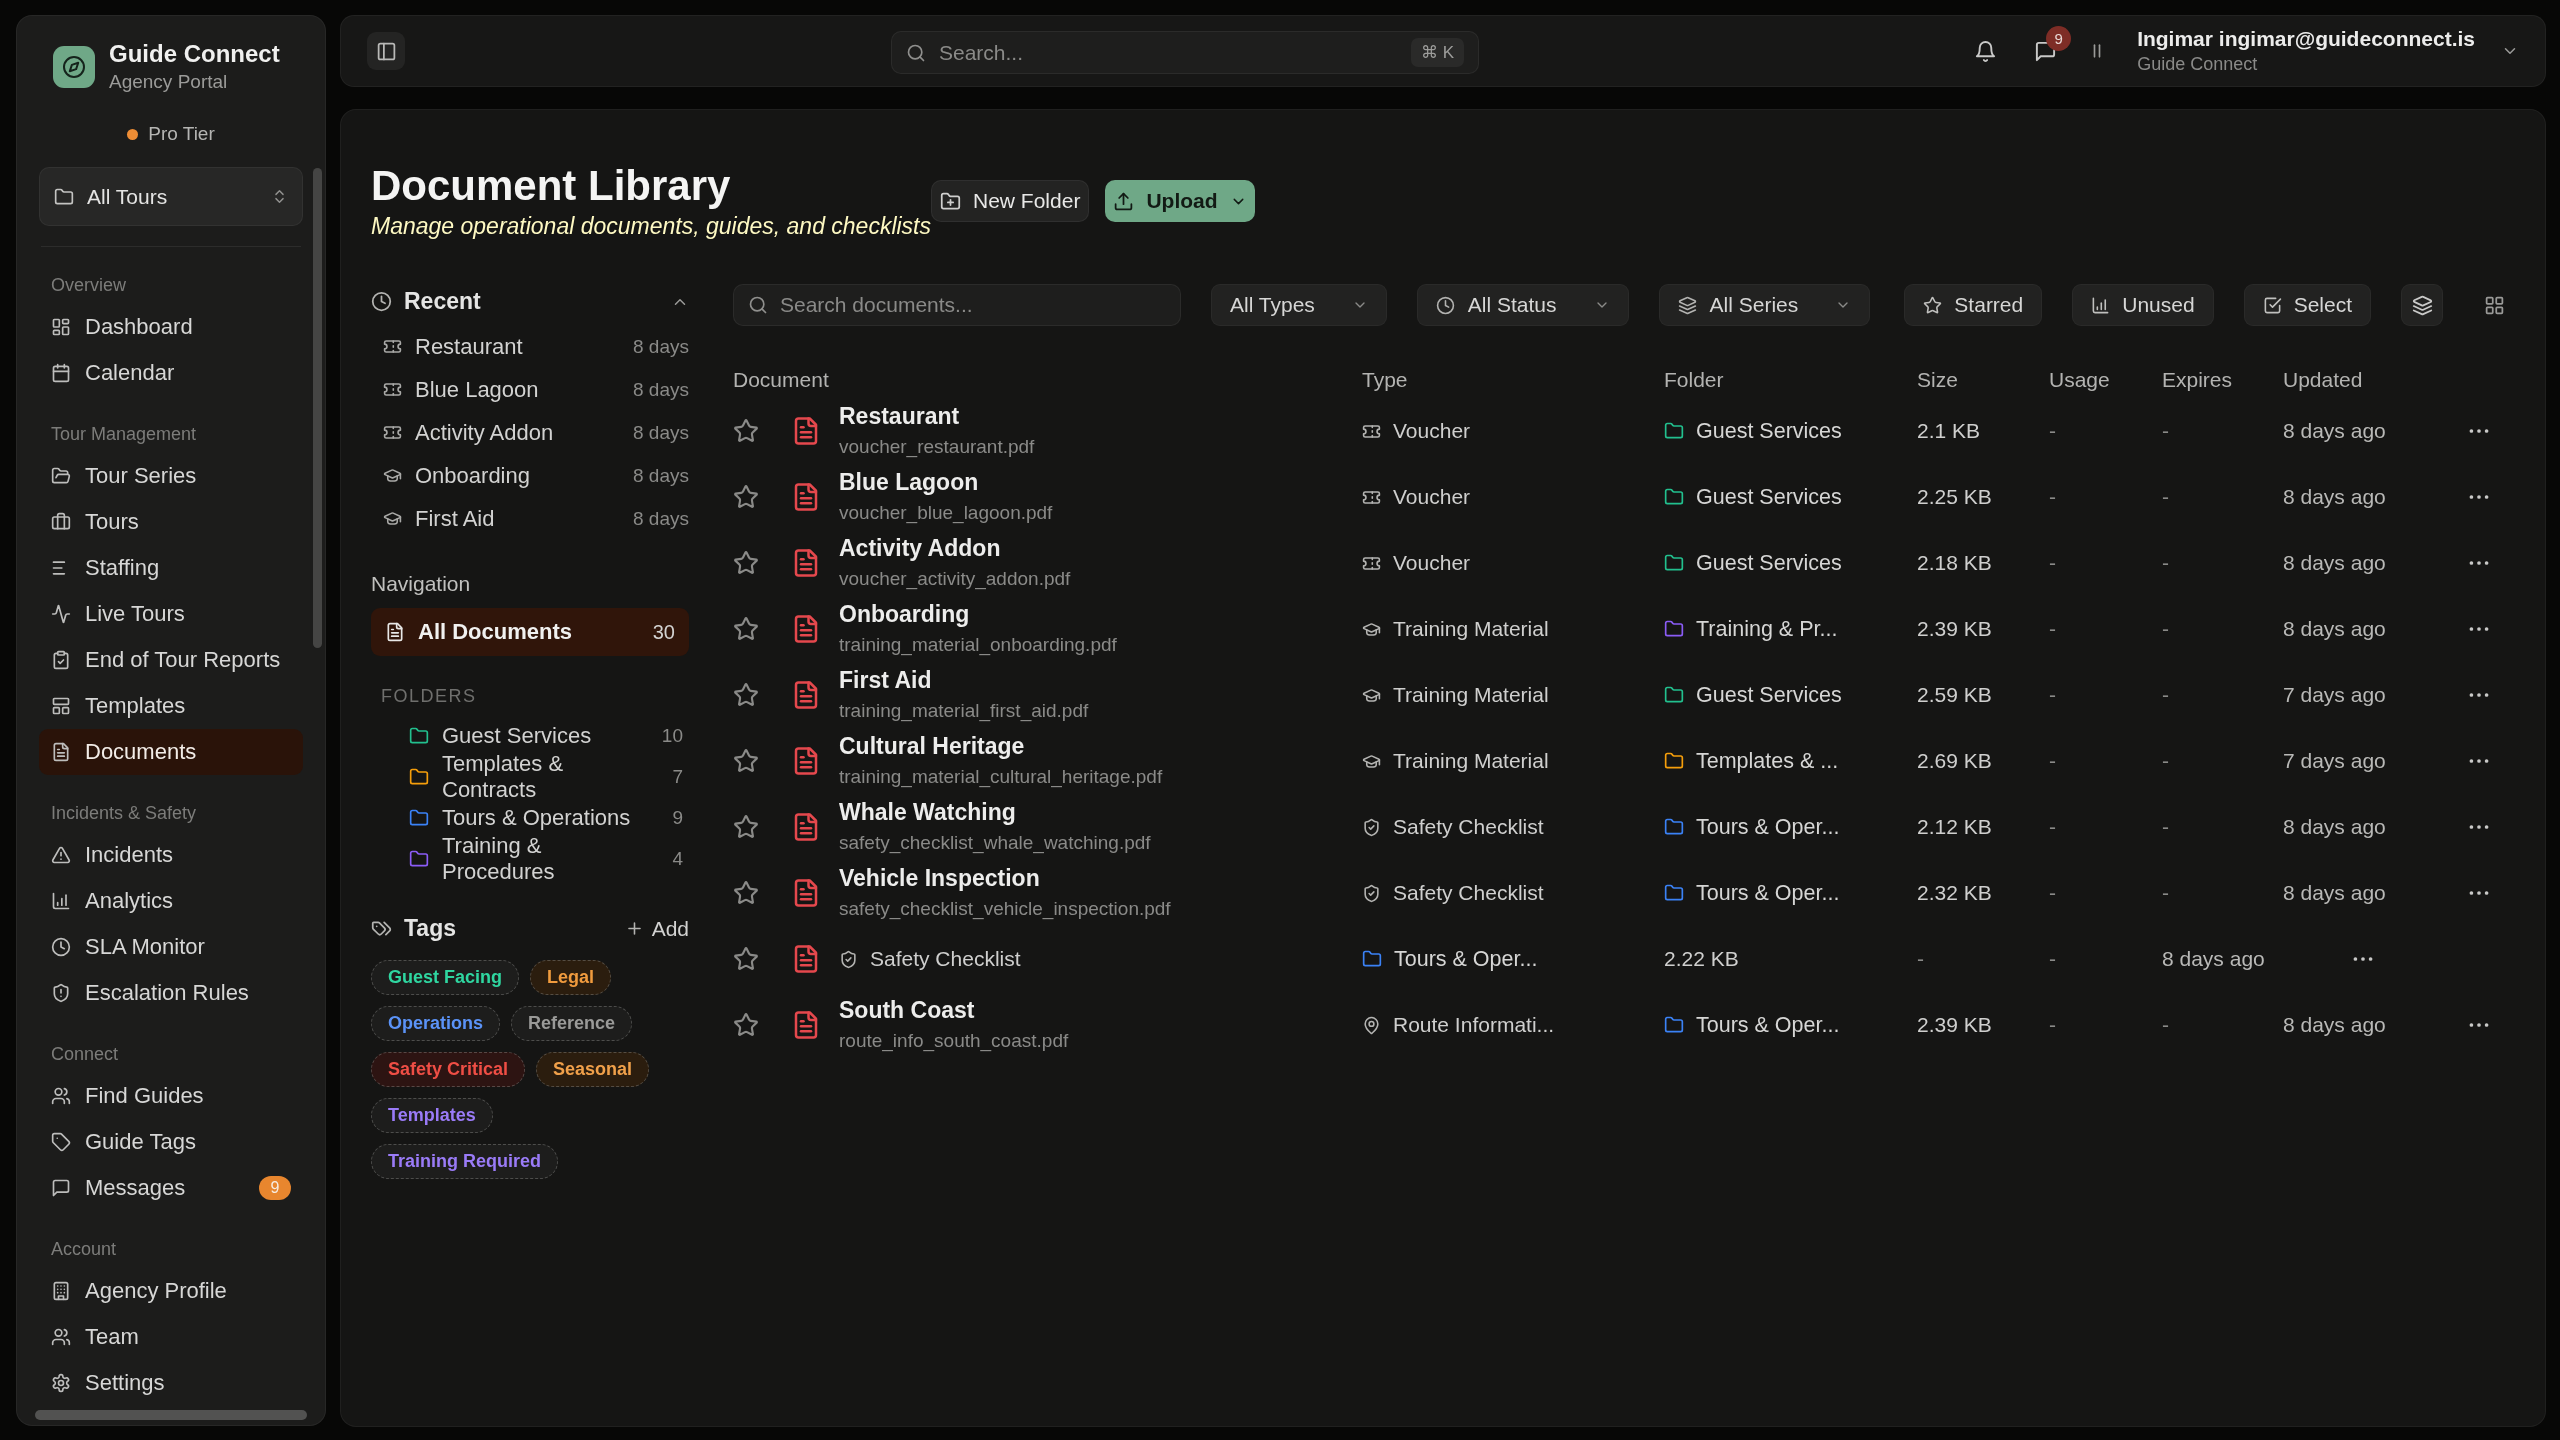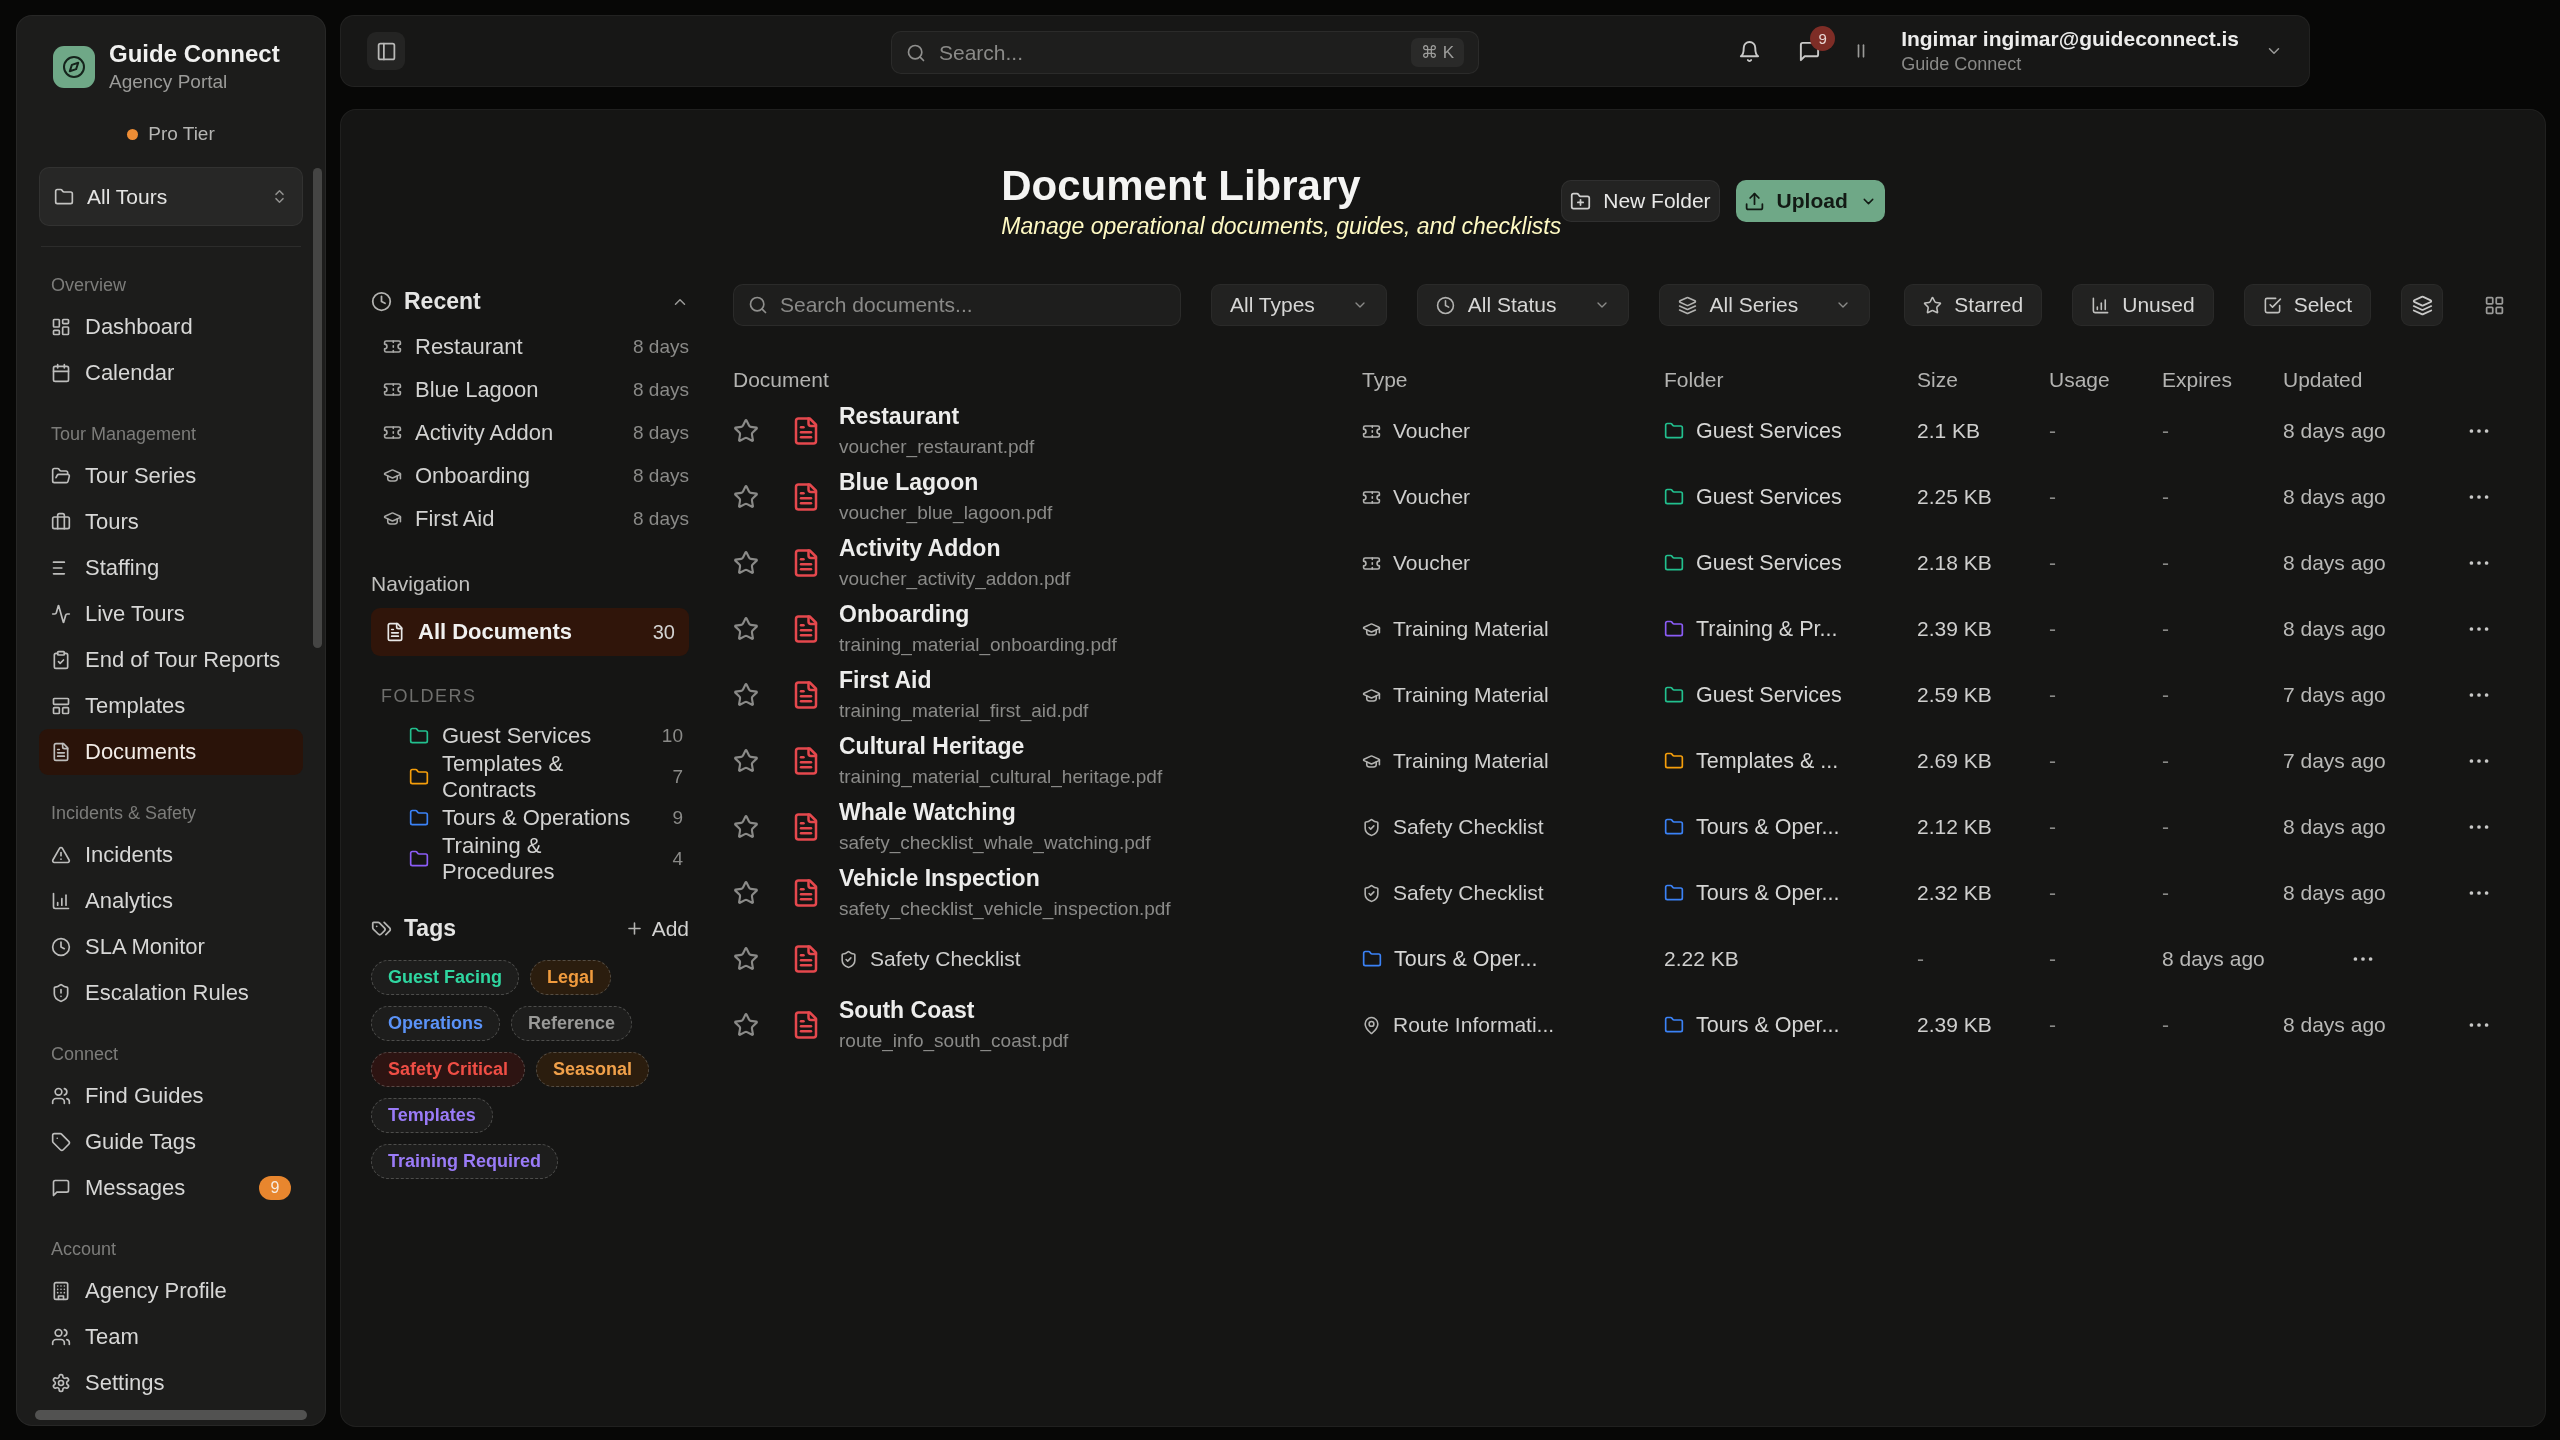--- a/index.html
+++ b/index.html
@@ -12,21 +12,21 @@
   .ic { display:inline-flex; align-items:center; justify-content:center; flex:none; }
   .ic svg { display:block; }
 
   
   .sidebar {
     position:absolute; left:16px; top:15px; width:310px; height:1411px;
     background:#1c1c1b; border:1px solid rgba(255,255,255,.05); border-radius:16px;
     padding:24px 22px 18px 22px; overflow:hidden;
   }
   .topbar {
-    position:absolute; left:340px; top:15px; width:1970px; height:72px;
+    position:absolute; left:340px; top:15px; width:2206px; height:72px;
     background:#171716; border:1px solid rgba(255,255,255,.05); border-radius:14px;
     display:flex; align-items:center; padding:0 26px;
   }
   .main {
     position:absolute; left:340px; top:109px; width:2206px; height:1318px;
     background:#151514; border:1px solid rgba(255,255,255,.05); border-radius:16px;
     padding:0 30px; overflow:hidden;
   }
 
   
@@ -73,21 +73,21 @@
   .chat-badge { position:absolute; top:-7px; right:-8px; width:25px; height:25px;
     border-radius:50%; background:#7e2d26; color:#e9d8d5; font-size:15px;
     display:flex; align-items:center; justify-content:center; }
   .pause-ic { color:#9a9a98; }
   .user { text-align:left; margin-left:6px; cursor:pointer; }
   .user-name { font-size:21px; font-weight:600; color:#ececeb; }
   .user-org { font-size:18px; color:#8a8a88; margin-top:3px; }
   .user-chev { color:#9a9a98; margin-left:2px; cursor:pointer; }
 
   
-  .page-head { display:flex; justify-content:center; align-items:center; margin-top:52px; }
+  .page-head { display:flex; justify-content:flex-start; align-items:center; margin-top:52px; }
   .page-title { font-size:42px; font-weight:700; color:#f4f4f3; }
   .page-sub { font-size:23px; color:#fef9c3; margin-top:3px;font-style:italic; }
   .head-actions { display:flex; gap:16px; }
   .btn { height:42px; border-radius:10px; display:inline-flex; align-items:center; gap:12px;
     font-size:21px; padding:0 8px; cursor:pointer; border:none; font-family:inherit; }
   .btn-dark { background:#232322; border:1px solid rgba(255,255,255,.06); color:#e8e8e7; }
   .btn-dark .ic { color:#cfcfce; }
   .btn-green { background:#6fa887; color:#121a14; font-weight:600; }
 
   

